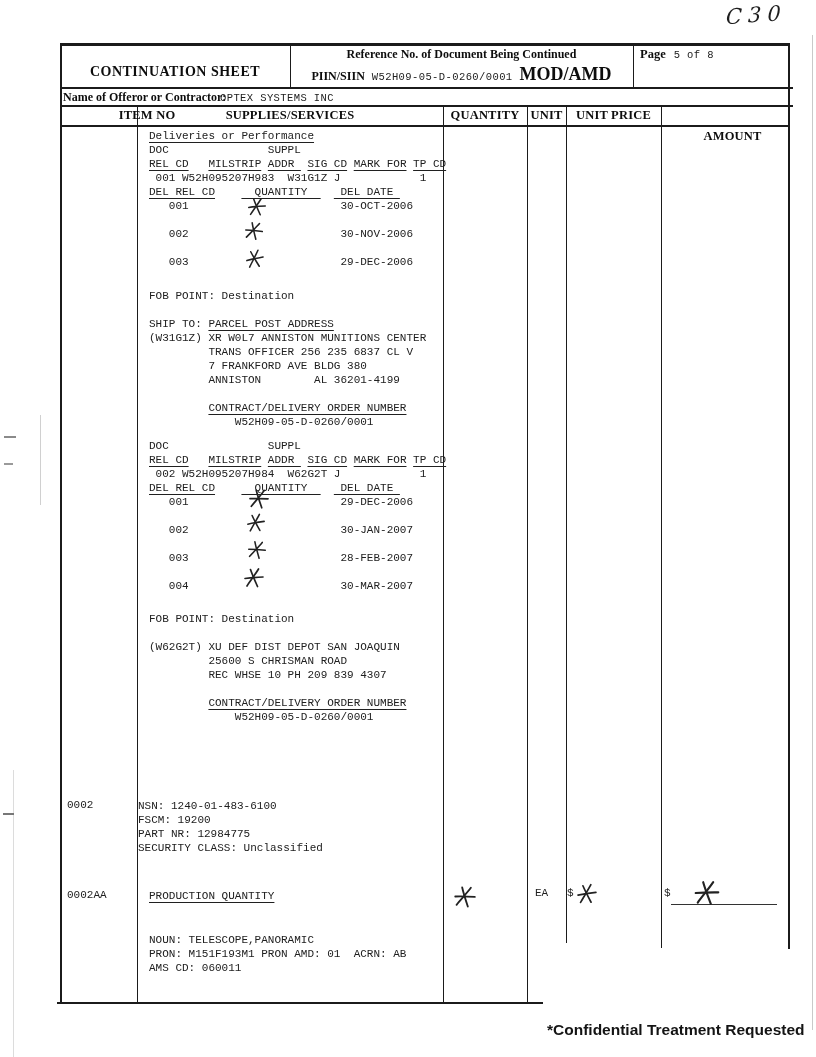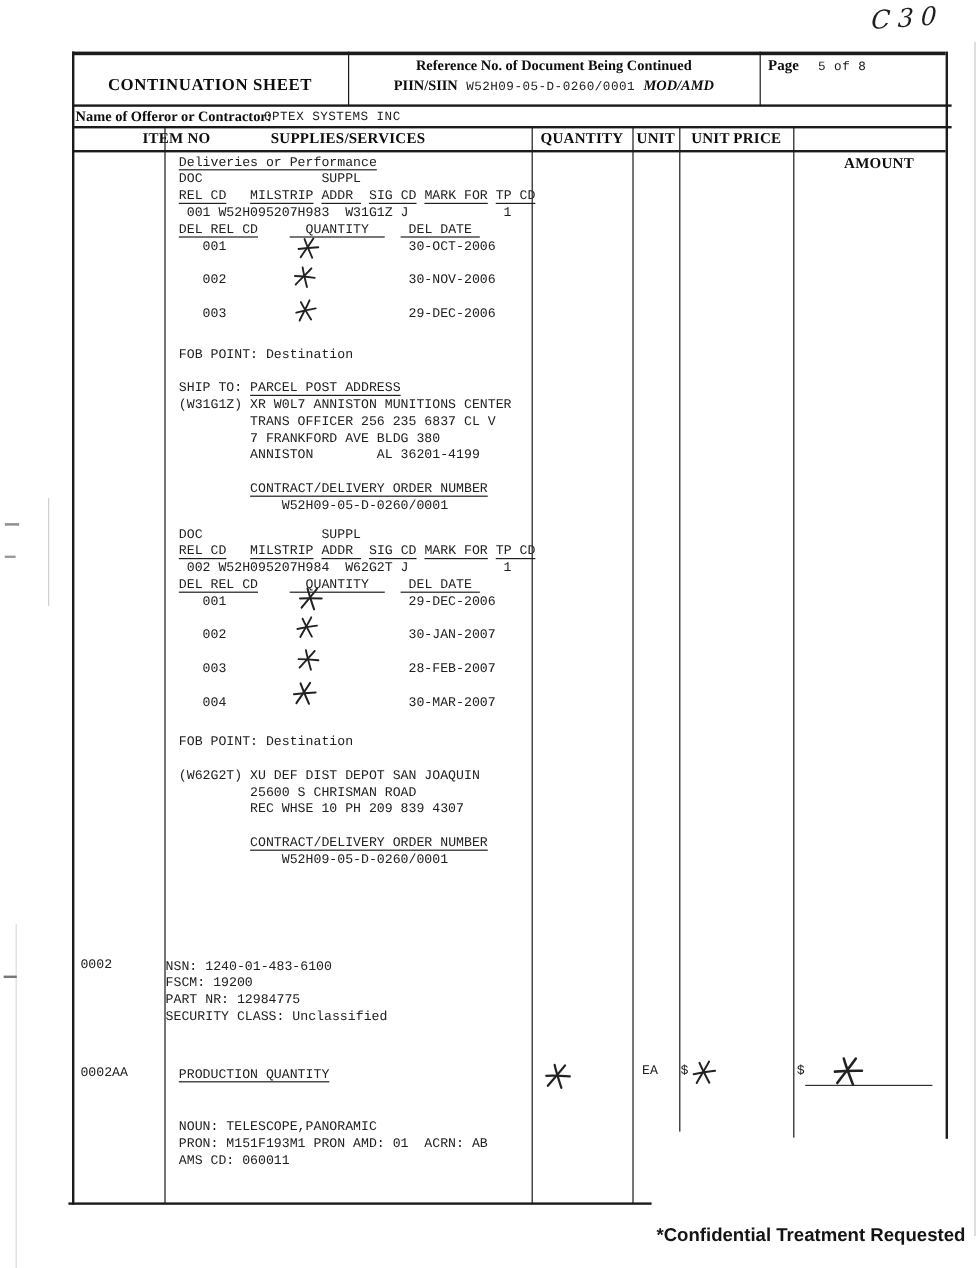--- a/index.html
+++ b/index.html
@@ -53,24 +53,24 @@
 
   <div class="handwrite" style="left:726px;top:3px;">C30</div>
 
   <div class="abs serif" style="left:60px;top:64px;width:230px;text-align:center;font-size:14px;letter-spacing:.5px;">CONTINUATION SHEET</div>
 
   <div class="abs serif" style="left:290px;top:47px;width:343px;text-align:center;font-size:12px;">Reference No. of Document Being Continued</div>
 
   <div class="abs" style="left:290px;top:64px;width:343px;display:flex;align-items:baseline;justify-content:center;gap:7px;">
     <span class="serif" style="font-size:12px;">PIIN/SIIN</span>
     <span class="mono-sm">W52H09-05-D-0260/0001</span>
-    <span class="serif" style="font-size:12px;font-style:italic;">MOD/AMD</span>
+    <span class="serif" style="font-size:18px;">MOD/AMD</span>
   </div>
 
-  <div class="abs" style="left:640px;top:47px;display:flex;align-items:baseline;gap:16px;">
+  <div class="abs" style="left:640px;top:47px;display:flex;align-items:baseline;gap:8px;">
     <span class="serif" style="font-size:12.5px;">Page</span>
     <span class="mono-sm">5 of 8</span>
   </div>
 
   <div class="abs serif" style="left:63px;top:90px;font-size:12px;">Name of Offeror or Contractor:</div>
   <div class="abs mono-sm" style="left:220px;top:92px;">OPTEX SYSTEMS INC</div>
 
   <div class="colhead serif" style="left:61px;width:76px;margin-left:48px;">ITEM NO</div>
   <div class="colhead serif" style="left:137px;width:306px;">SUPPLIES/SERVICES</div>
   <div class="colhead serif" style="left:443px;width:84px;">QUANTITY</div>

